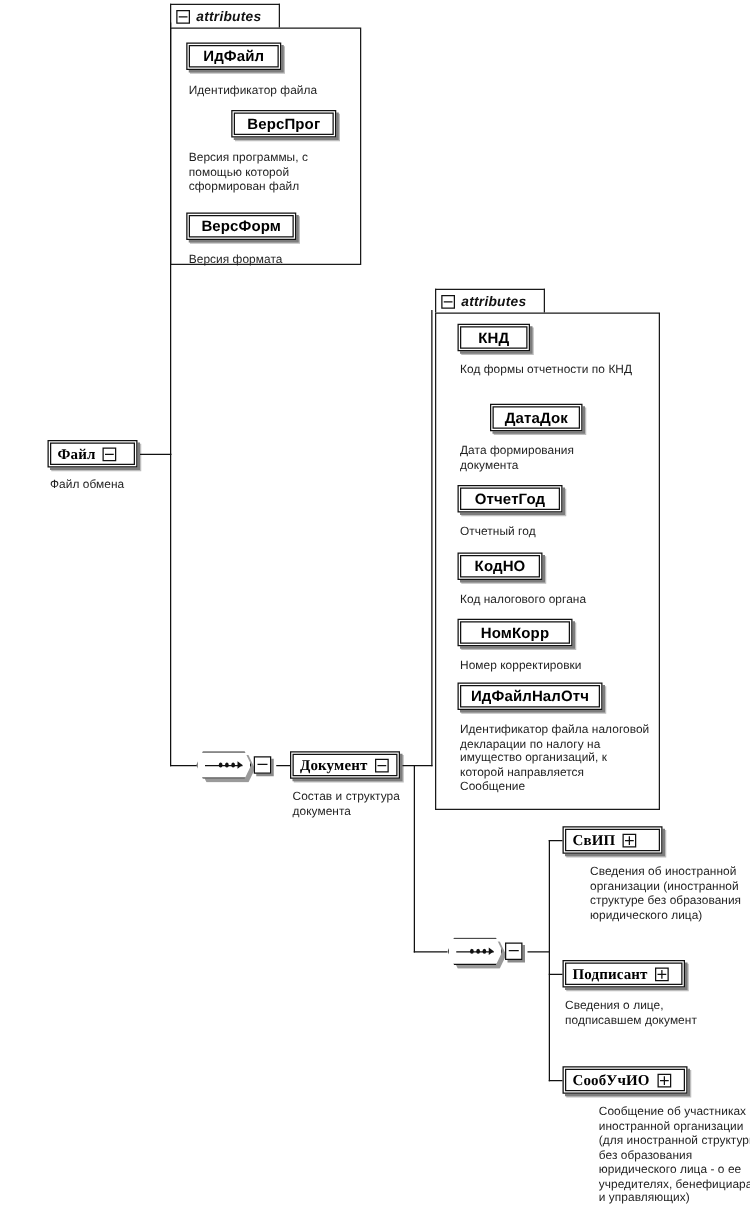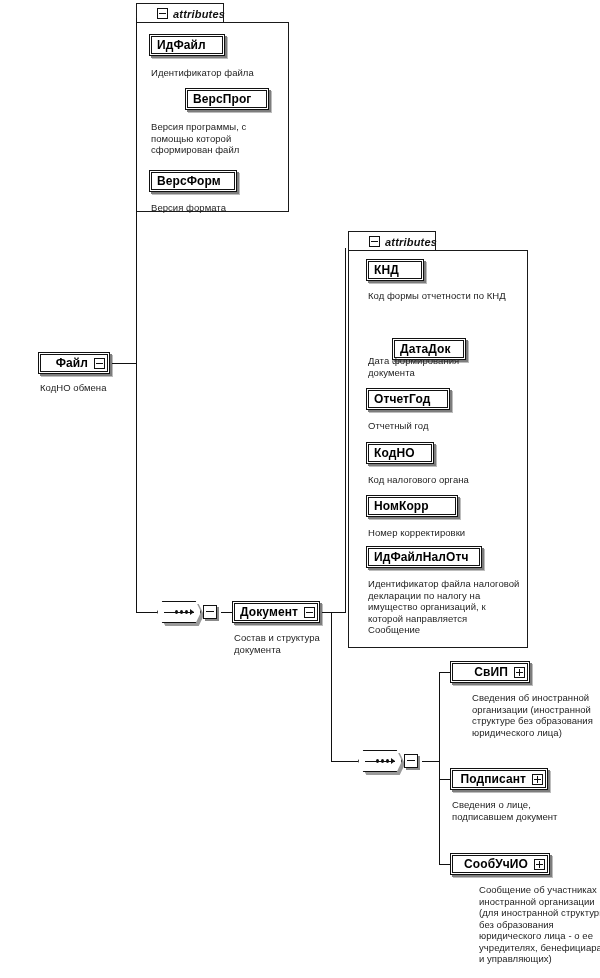--- a/index.html
+++ b/index.html
@@ -33,21 +33,21 @@
   }
   .attr-tab {
     position: absolute;
     border: 1px solid #1a1a1a;
     border-bottom: none;
     background: #ffffff;
     box-sizing: border-box;
     height: 20px;
     display: flex;
     align-items: center;
-    padding-left: 20px;
+    padding-left: 4px;
     gap: 5px;
   }
   .attr-tab .label {
     font-style: italic;
     font-weight: bold;
     font-size: 11px;
     color: #111;
     letter-spacing: .2px;
   }
 
@@ -85,41 +85,43 @@
     position: absolute;
     box-sizing: border-box;
   }
   .node-box {
     position: relative;
     border: 1px solid #111;
     background: #ffffff;
     box-sizing: border-box;
     display: flex;
     align-items: center;
+    justify-content: center;
     height: 22px;
     padding: 0 7px;
     box-shadow: 2px 2px 0 0 #7d7d7d, 3px 3px 0 0 #bdbdbd;
   }
   .node-box .inner-edge {
     position: absolute;
     left: 1px; right: 1px; top: 1px; bottom: 1px;
     border: 1px solid #111;
     pointer-events: none;
   }
   .node-box .name {
     position: relative;
     font-size: 12px;
     font-weight: bold;
     color: #000;
     white-space: nowrap;
     letter-spacing: .1px;
   }
   .node-box.with-toggle {
-    justify-content: flex-end;
+    justify-content: flex-start;
     padding-right: 4px;
+    font-family: Liberation Serif, serif;
   }
   .node-box .tgl-wrap {
     position: relative;
     margin-left: 6px;
     display: flex;
     align-items: center;
   }
   .node-desc {
     position: absolute;
     font-size: 9.5px;
@@ -241,21 +243,21 @@
 
   <div class="node" style="left:38px; top:352px; width:72px;">
     <div class="node-box with-toggle">
       <span class="inner-edge"></span>
       <span class="name">Файл</span>
       <span class="tgl-wrap">
         <span class="toggle"></span>
       </span>
     </div>
   </div>
-  <div class="node-desc" style="left:40px; top:382px; width:110px;">КодНО обмена</div>
+  <div class="node-desc" style="left:40px; top:382px; width:110px;">Файл обмена</div>
 
   <div class="line-h" style="left:112px; top:363px; width:25px;"></div>
   <div class="line-v" style="left:136px; top:18px; height:346px;"></div>
   <div class="line-v" style="left:136px; top:363px; height:250px;"></div>
   <div class="line-h" style="left:136px; top:612px; width:22px;"></div>
 
   <div class="seq" style="left:157px; top:601px;">
     <span class="hexwrap">
       <span class="hexshadow"></span>
       <span class="hex">
@@ -296,21 +298,21 @@
   <div class="attr-box" style="left:348px; top:250px; width:180px; height:398px;"></div>
 
   <div class="node" style="left:366px; top:259px; width:58px;">
     <div class="node-box">
       <span class="inner-edge"></span>
       <span class="name">КНД</span>
     </div>
   </div>
   <div class="node-desc" style="left:368px; top:290px; width:150px;">Код формы отчетности по КНД</div>
 
-  <div class="node" style="left:366px; top:338px; width:100px;padding-left:26px;">
+  <div class="node" style="left:366px; top:323px; width:100px;padding-left:26px;">
     <div class="node-box">
       <span class="inner-edge"></span>
       <span class="name">ДатаДок</span>
     </div>
   </div>
   <div class="node-desc" style="left:368px; top:355px; width:130px;">Дата формирования документа</div>
 
   <div class="node" style="left:366px; top:388px; width:84px;">
     <div class="node-box">
       <span class="inner-edge"></span>

